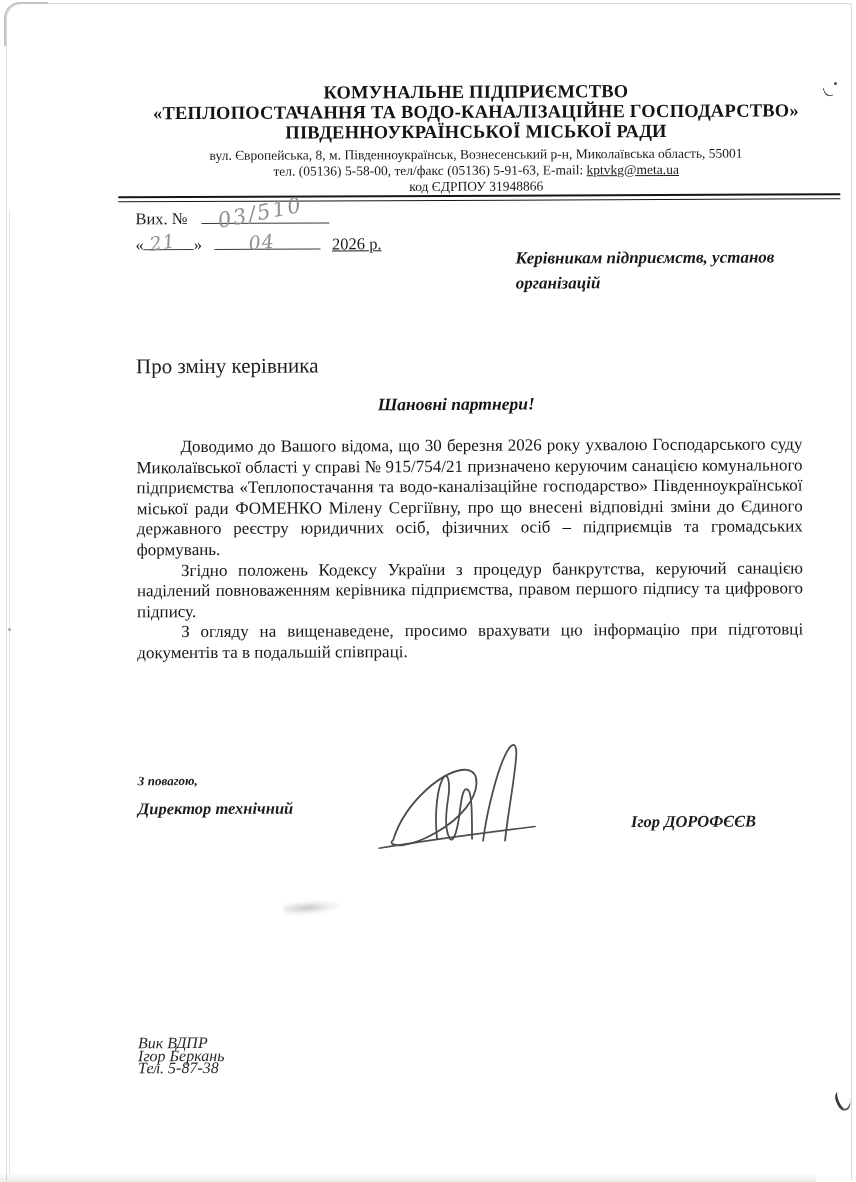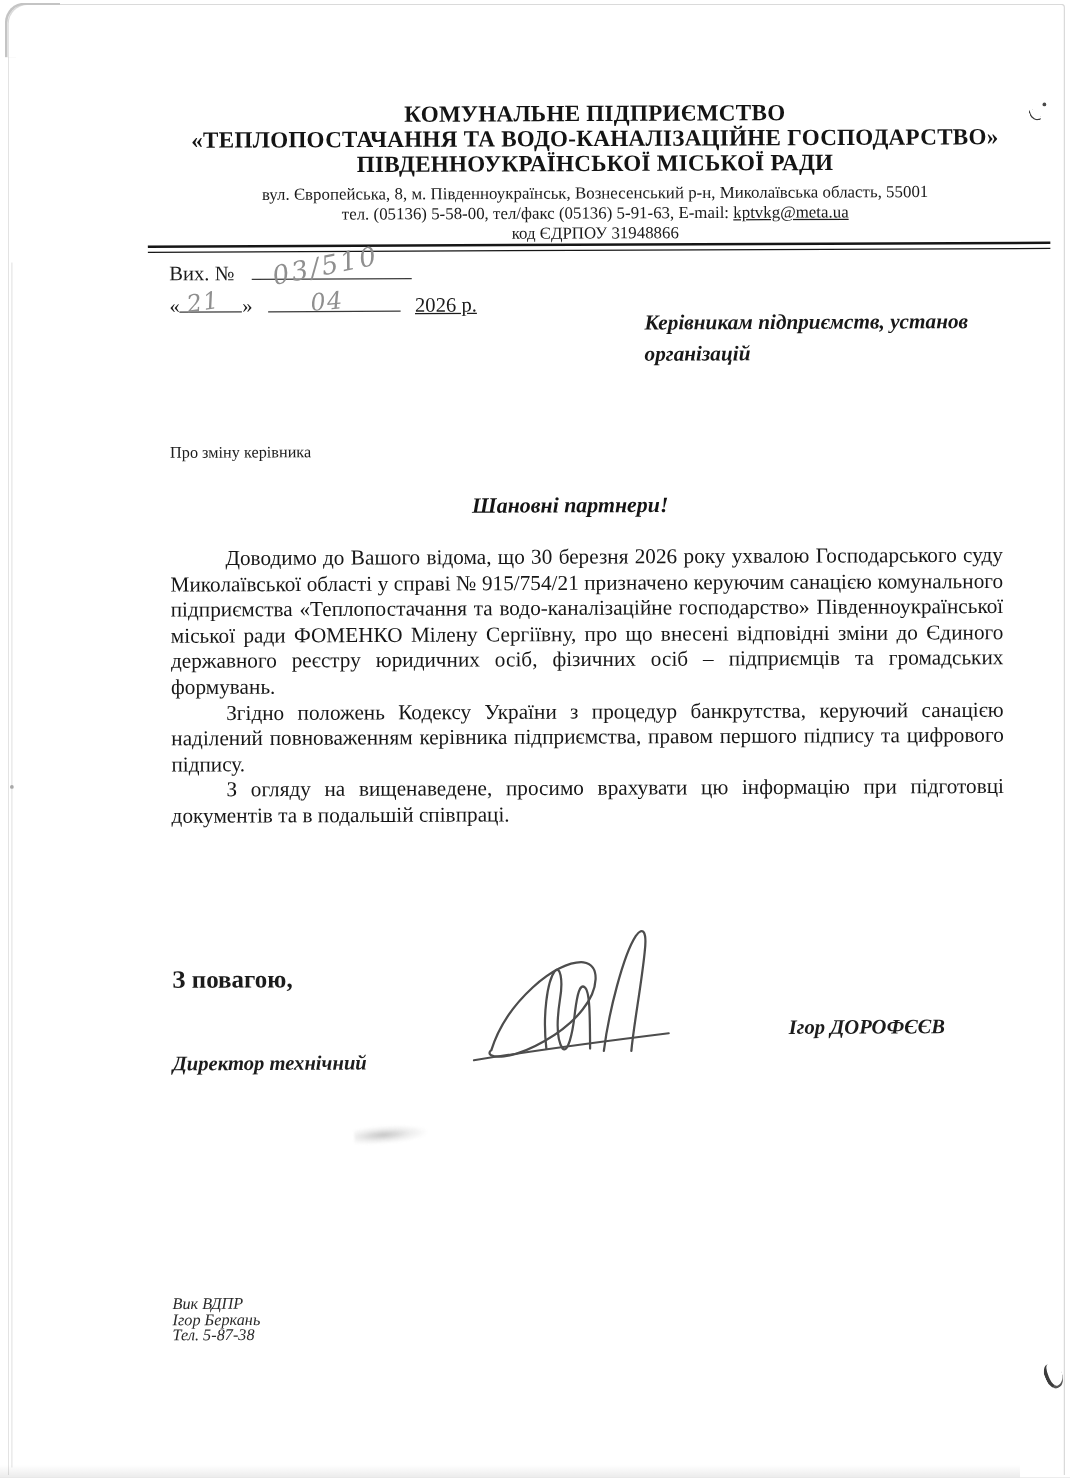--- a/index.html
+++ b/index.html
@@ -51,35 +51,35 @@
   .w106{width:106px;margin-left:12px;}
   .year{margin-left:12px;text-decoration:underline;}
   .hand{font-family:"DejaVu Serif",serif;font-style:italic;color:#8f8f8f;position:absolute;white-space:nowrap;}
   .hand-num{font-size:21px;left:16px;bottom:-2px;transform:rotate(-11deg);letter-spacing:2px;}
   .hand-day{font-size:19px;left:6px;bottom:-4px;transform:rotate(-8deg);letter-spacing:1px;}
   .hand-month{font-size:19px;left:34px;bottom:-4px;transform:rotate(-5deg);letter-spacing:1px;}
 
   
   .addressee{position:absolute;left:517px;top:246px;width:300px;
     font-weight:bold;font-style:italic;font-size:17px;line-height:25px;color:#181818;}
-  .subject{position:absolute;left:137px;top:353px;font-size:13px;}
+  .subject{position:absolute;left:137px;top:353px;font-size:21px;}
   .salutation{position:absolute;left:137px;top:394px;width:640px;text-align:center;
     font-weight:bold;font-style:italic;font-size:17.5px;color:#141414;}
   .bodytext{position:absolute;left:137px;top:436px;width:666px;
     font-size:17px;line-height:20.6px;text-align:justify;color:#161616;}
   .bodytext p{margin:0;text-indent:44px;}
 
   
-  .regards{position:absolute;left:137px;top:772px;font-weight:bold;font-size:20px;}
-  .position{position:absolute;left:137px;top:840px;font-weight:bold;font-style:italic;font-size:16.5px;}
+  .regards{position:absolute;left:137px;top:772px;font-weight:bold;font-style:italic;font-size:13px;}
+  .position{position:absolute;left:137px;top:798px;font-weight:bold;font-style:italic;font-size:16.5px;}
   .signer{position:absolute;left:630px;top:813px;font-weight:bold;font-style:italic;font-size:16.5px;text-align:center;}
   .signature{position:absolute;left:372px;top:740px;}
 
   
-  .footer{position:absolute;left:136px;top:1036px;font-size:13px;font-style:italic;
+  .footer{position:absolute;left:136px;top:1036px;font-size:16px;font-style:italic;
     line-height:12.5px;color:#2a2a2a;}
 </style>
 </head>
 <body>
 
 <div class="page">
 
   <div class="scan-border"></div>
   <div class="corner-arc"></div>
   <div class="edge-left2"></div>

